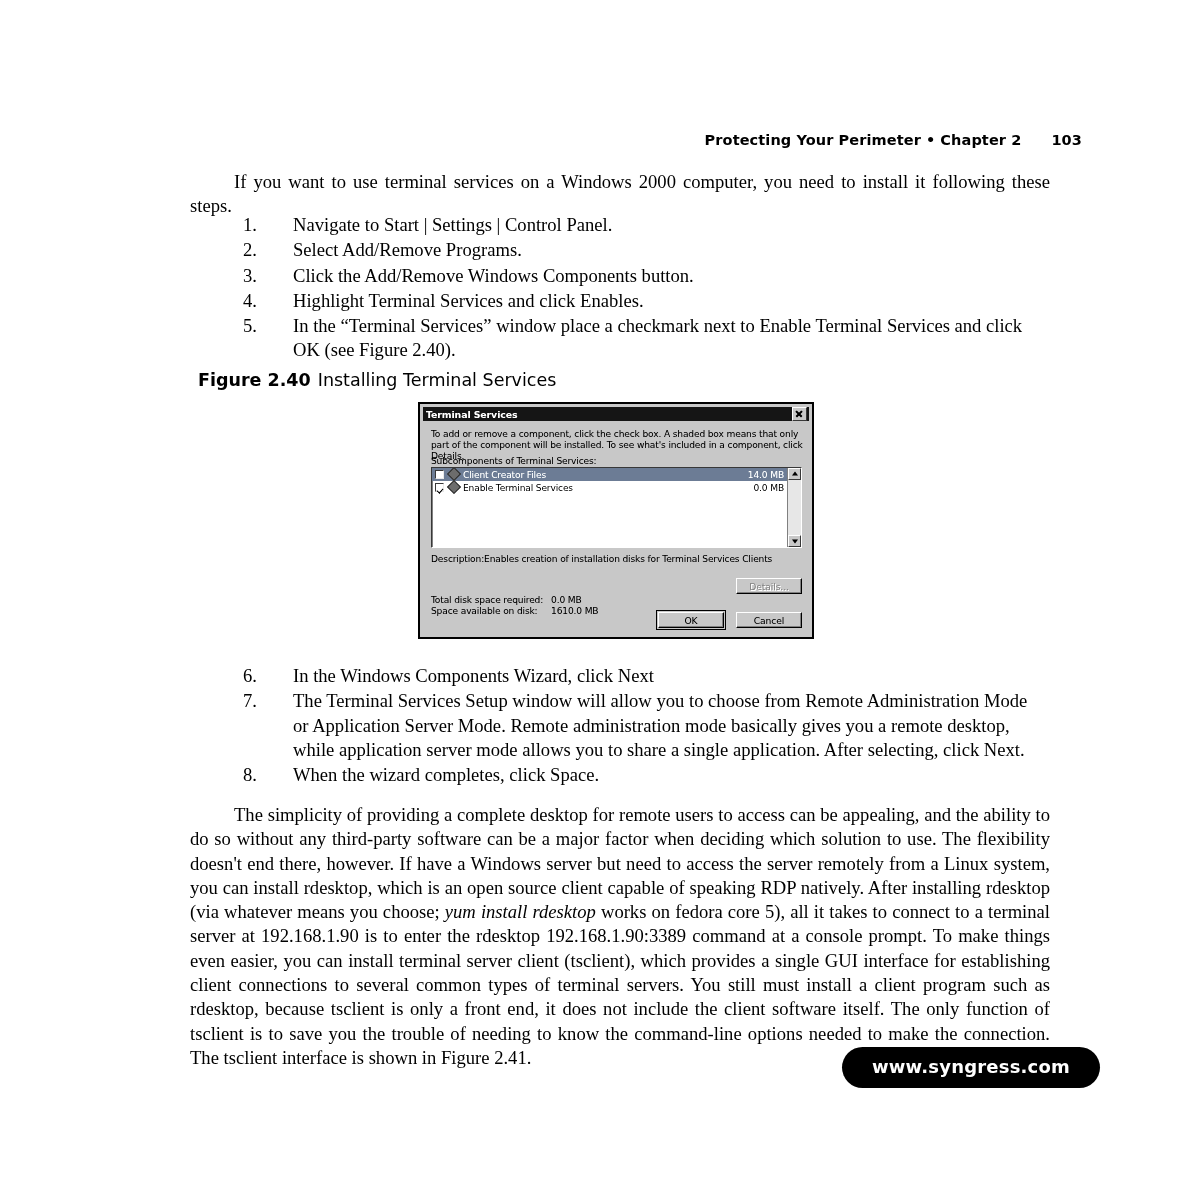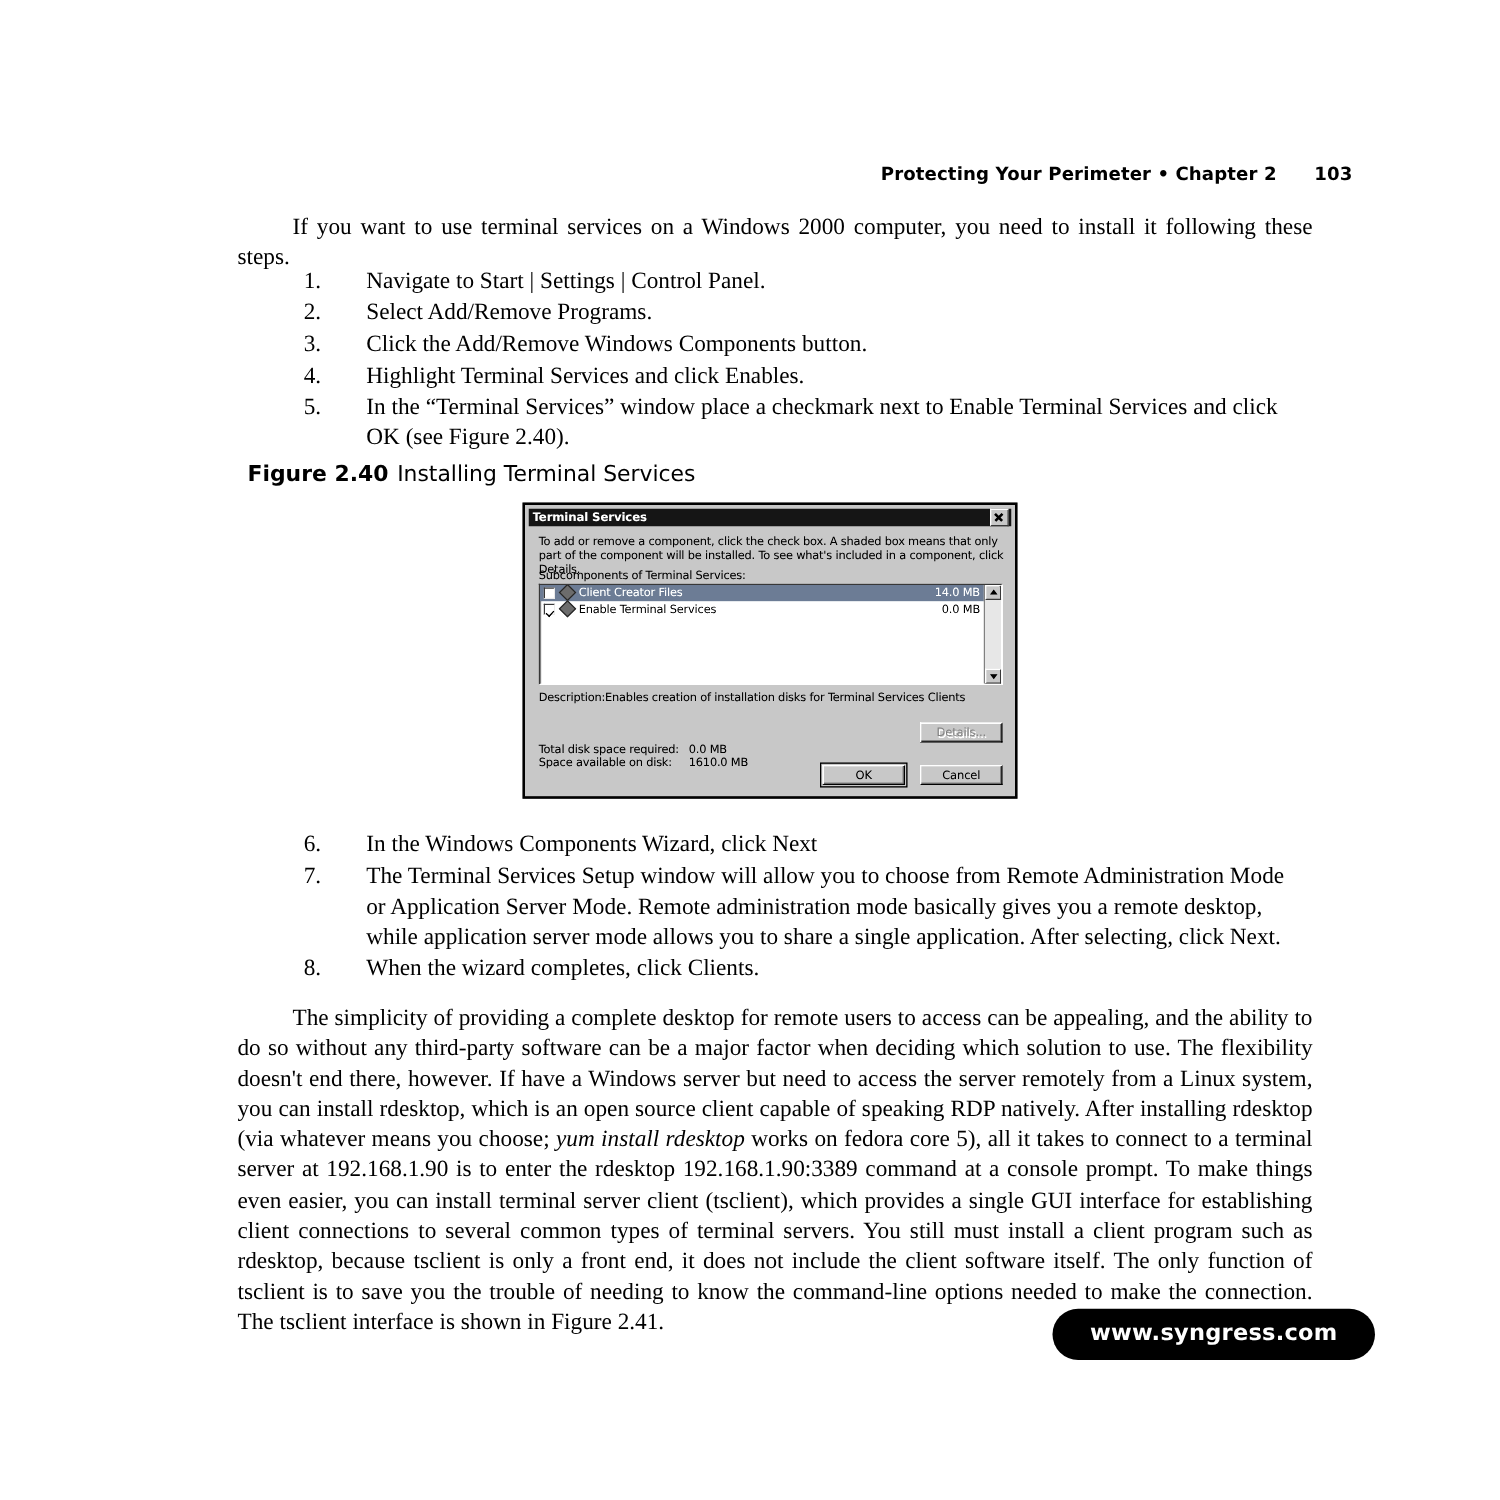--- a/index.html
+++ b/index.html
@@ -293,21 +293,21 @@
       <div class="btn disabled btn-details">Details...</div>
       <div class="btn default btn-ok">OK</div>
       <div class="btn btn-cancel">Cancel</div>
 
     </div>
   </div>
 
   <ol class="steps" style="top:664px;" id="steps-bottom">
       <li><span class="num">6.</span><span>In the Windows Components Wizard, click <b>Next</b></span></li>
       <li><span class="num">7.</span><span>The Terminal Services Setup window will allow you to choose from <b>Remote Administration Mode</b> or <b>Application Server Mode</b>. Remote administration mode basically gives you a remote desktop, while application server mode allows you to share a single application. After selecting, click <b>Next</b>.</span></li>
-      <li><span class="num">8.</span><span>When the wizard completes, click <b>Clients</b>.</span></li>
+      <li><span class="num">8.</span><span>When the wizard completes, click <b>Space</b>.</span></li>
     </ol>
 
   <div class="body-col" style="top:803px;">
     <p class="para"><span class="ind"></span><span id="closing-text">The simplicity of providing a complete desktop for remote users to access can be appealing, and the ability to do so without any third-party software can be a major factor when deciding which solution to use. The flexibility doesn't end there, however. If have a Windows server but need to access the server remotely from a Linux system, you can install rdesktop, which is an open source client capable of speaking RDP natively. After installing rdesktop (via whatever means you choose; <i>yum install rdesktop</i> works on fedora core 5), all it takes to connect to a terminal server at 192.168.1.90 is to enter the <b>rdesktop 192.168.1.90:3389</b> command at a console prompt. To make things even easier, you can install terminal server client (tsclient), which provides a single GUI interface for establishing client connections to several common types of terminal servers. You still must install a client program such as rdesktop, because tsclient is only a front end, it does not include the client software itself. The only function of tsclient is to save you the trouble of needing to know the command-line options needed to make the connection. The tsclient interface is shown in Figure 2.41.</span></p>
   </div>
 
   <div class="footer-pill">www.syngress.com</div>
 
 </div>
 

